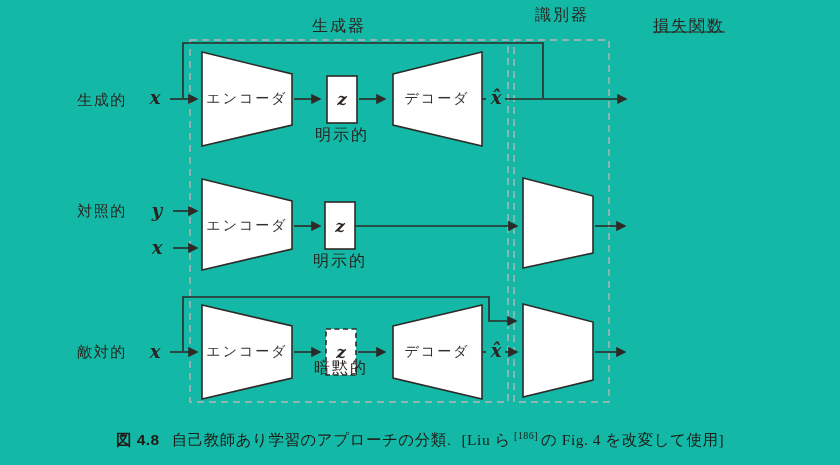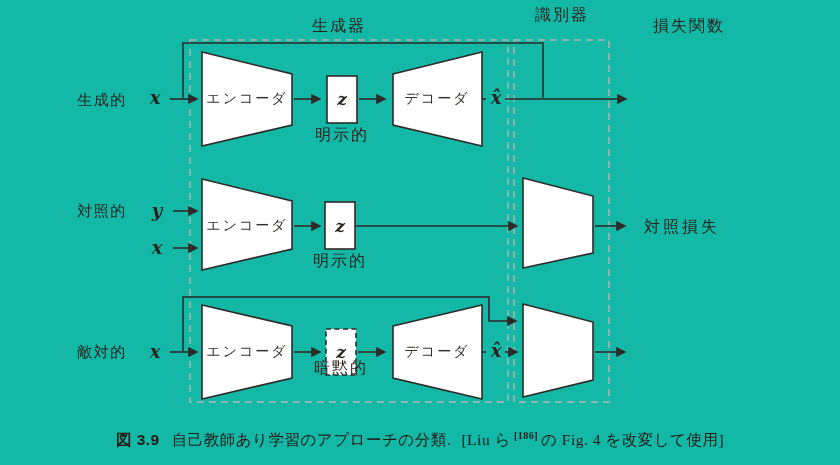--- a/index.html
+++ b/index.html
@@ -16,21 +16,21 @@
   .loss { position:absolute; transform:translate(0,-50%); white-space:nowrap;
           font-size:16px; letter-spacing:3px; }
   .math { font-family:"DejaVu Serif","Liberation Serif",serif;
           font-style:italic; font-weight:bold; font-size:18px; letter-spacing:0; }
   .mathz { font-size:17px; }
   .caption { position:absolute; left:0; top:430px; width:840px; text-align:center;
              font-size:15.5px; color:#1f1b17; }
   .cap-fig { font-weight:bold; letter-spacing:0.5px; }
   .cap-body { margin-left:12px; letter-spacing:0.5px;text-align:center; }
   .cap-cite { margin-left:10px; font-family:"Liberation Serif","DejaVu Serif",serif; letter-spacing:0.5px; }
-  .cap-cite sup { font-size:10px; margin:0 3px;font-weight:bold; }
+  .cap-cite sup { font-size:10px; margin:0 3px; }
 </style>
 </head>
 <body>
 
 <div class="stage">
 
   <svg class="canvas" width="840" height="420" viewBox="0 0 840 420">
     <defs>
       <marker id="arr" viewBox="0 0 10 10" refX="8.5" refY="5" markerWidth="6.5" markerHeight="6.5" orient="auto-start-reverse">
         <path d="M0,0 L10,5 L0,10 z" fill="#2e2a27"></path>
@@ -70,43 +70,42 @@
       <polygon points="393,326 482,305 482,399 393,378" fill="#fff"></polygon>
       <line x1="482" y1="352" x2="486" y2="352"></line>
       <line x1="505" y1="352" x2="517" y2="352" marker-end="url(#arr)"></line>
       <polygon points="523,304 593,322 593,380 523,397" fill="#fff"></polygon>
       <line x1="595" y1="352" x2="625" y2="352" marker-end="url(#arr)"></line>
     </g>
   </svg>
 
   <div class="lbl hdr" style="left:339px; top:26px;">生成器</div>
   <div class="lbl hdr" style="left:562px; top:15px;">識別器</div>
-  <div class="lbl hdr" style="left:689px; top:26px;">損失関数</div>
+  <div class="lbl hdr" style="left:689px; top:26px;text-decoration:underline;">損失関数</div>
 
   <div class="lbl rowlbl" style="left:102px; top:100px;">生成的</div>
   <div class="lbl math" style="left:155px; top:97px;">x</div>
   <div class="lbl blk" style="left:247px; top:99px;">エンコーダ</div>
   <div class="lbl math mathz" style="left:342px; top:99px;">z</div>
   <div class="lbl note" style="left:342px; top:135px;">明示的</div>
   <div class="lbl blk" style="left:437px; top:99px;">デコーダ</div>
   <div class="lbl math" style="left:496px; top:97px;">x̂</div>
 
   <div class="lbl rowlbl" style="left:102px; top:211px;">対照的</div>
   <div class="lbl math" style="left:157px; top:210px;">y</div>
   <div class="lbl math" style="left:157px; top:247px;">x</div>
   <div class="lbl blk" style="left:247px; top:226px;">エンコーダ</div>
   <div class="lbl math mathz" style="left:340px; top:226px;">z</div>
   <div class="lbl note" style="left:340px; top:261px;">明示的</div>
-  <div class="loss" style="left:644px; top:227px;">対照損失</div>
 
   <div class="lbl rowlbl" style="left:102px; top:352px;">敵対的</div>
   <div class="lbl math" style="left:155px; top:351px;">x</div>
   <div class="lbl blk" style="left:247px; top:352px;">エンコーダ</div>
   <div class="lbl math mathz" style="left:341px; top:352px;">z</div>
   <div class="lbl note" style="left:341px; top:368px;">暗黙的</div>
   <div class="lbl blk" style="left:437px; top:352px;">デコーダ</div>
   <div class="lbl math" style="left:496px; top:350px;">x̂</div>
 
   <div class="caption">
-    <span class="cap-fig">図 3.9</span><span class="cap-body">自己教師あり学習のアプローチの分類.</span><span class="cap-cite"><span>[Liu ら</span><sup>[186]</sup><span>の Fig. 4 を改変して使用]</span></span>
+    <span class="cap-fig">図 4.8</span><span class="cap-body">自己教師あり学習のアプローチの分類.</span><span class="cap-cite"><span>[Liu ら</span><sup>[186]</sup><span>の Fig. 4 を改変して使用]</span></span>
   </div>
 
 </div>
 
 </body></html>

